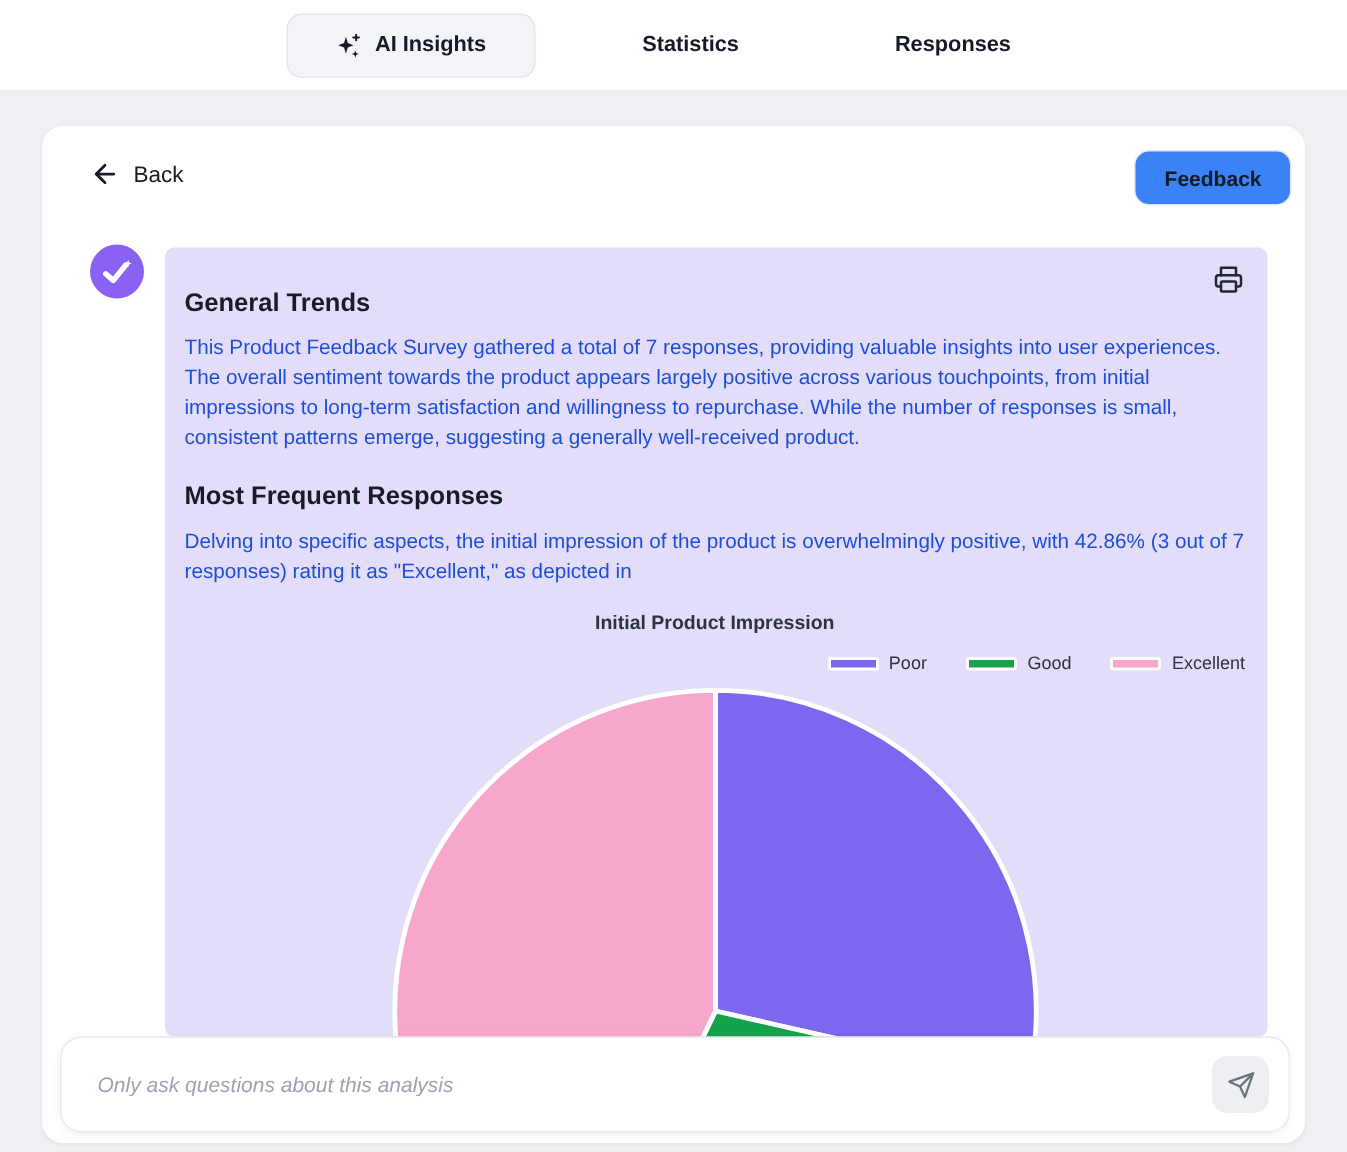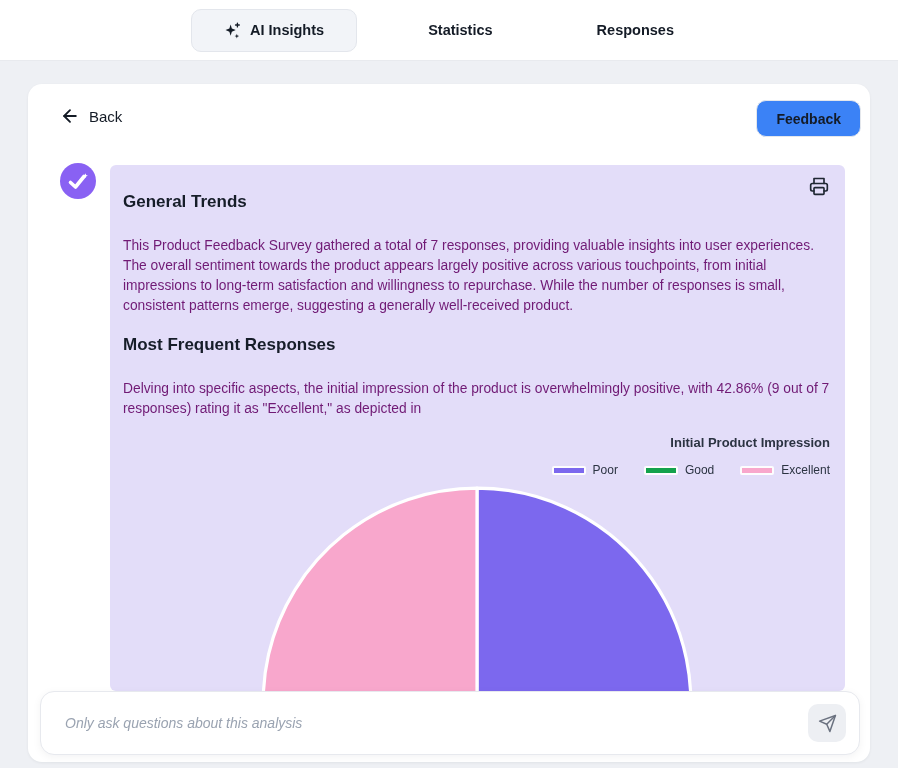--- a/index.html
+++ b/index.html
@@ -54,25 +54,25 @@
     position:absolute; left:82px; top:81px; width:735px; height:526px;
     background:#e3ddf9; border-radius:6px; overflow:hidden;
   }
   .print-btn {
     position:absolute; top:8px; right:13px; width:26px; height:26px;
     background:none; border:none; cursor:pointer; color:#1f2733;
     display:flex; align-items:center; justify-content:center;
   }
   .bubble-content { padding:25px 15px 0 13px; }
   .sec-heading { font-size:17px; font-weight:700; color:#161d29; line-height:24px; }
-  .sec-body { font-size:13.8px; line-height:20px; color:#701a75; margin-top:22px; }
+  .sec-body { font-size:13.8px; line-height:20px; color:#1d4ed8; margin-top:8px; }
   .sec + .sec { margin-top:17px; }
 
   
-  .chart-title { margin-top:16px; text-align:right; font-size:13px; font-weight:700; color:#2b3342; }
+  .chart-title { margin-top:16px; text-align:center; font-size:13px; font-weight:700; color:#2b3342; }
   .legend { margin-top:13px; display:flex; justify-content:flex-end; align-items:center; gap:26px; }
   .legend-item { display:flex; align-items:center; gap:7px; }
   .legend-swatch { width:34px; height:9px; border:2px solid #fdfdfe; border-radius:2px; }
   .legend-label { font-size:12px; color:#2b3342; }
   .pie-wrap { margin-top:8px; display:flex; justify-content:center; }
   .pie-wrap svg { display:block; }
 
   
   .chat-bar {
     position:absolute; left:40px; top:691px; width:820px; height:64px;
@@ -149,21 +149,21 @@
     </button>
 
     <div class="bubble-content">
       <div class="sec">
         <div class="sec-heading">General Trends</div>
         <div class="sec-body">This Product Feedback Survey gathered a total of 7 responses, providing valuable insights into user experiences. The overall sentiment towards the product appears largely positive across various touchpoints, from initial impressions to long-term satisfaction and willingness to repurchase. While the number of responses is small, consistent patterns emerge, suggesting a generally well-received product.</div>
       </div>
 
       <div class="sec">
         <div class="sec-heading">Most Frequent Responses</div>
-        <div class="sec-body">Delving into specific aspects, the initial impression of the product is overwhelmingly positive, with 42.86% (9 out of 7 responses) rating it as "Excellent," as depicted in</div>
+        <div class="sec-body">Delving into specific aspects, the initial impression of the product is overwhelmingly positive, with 42.86% (3 out of 7 responses) rating it as "Excellent," as depicted in</div>
       </div>
 
       <div class="chart-title">Initial Product Impression</div>
 
       <div class="legend">
         <div class="legend-item">
           <span class="legend-swatch" style="background: rgb(124, 104, 238);"></span>
           <span class="legend-label">Poor</span>
         </div>
         <div class="legend-item">

